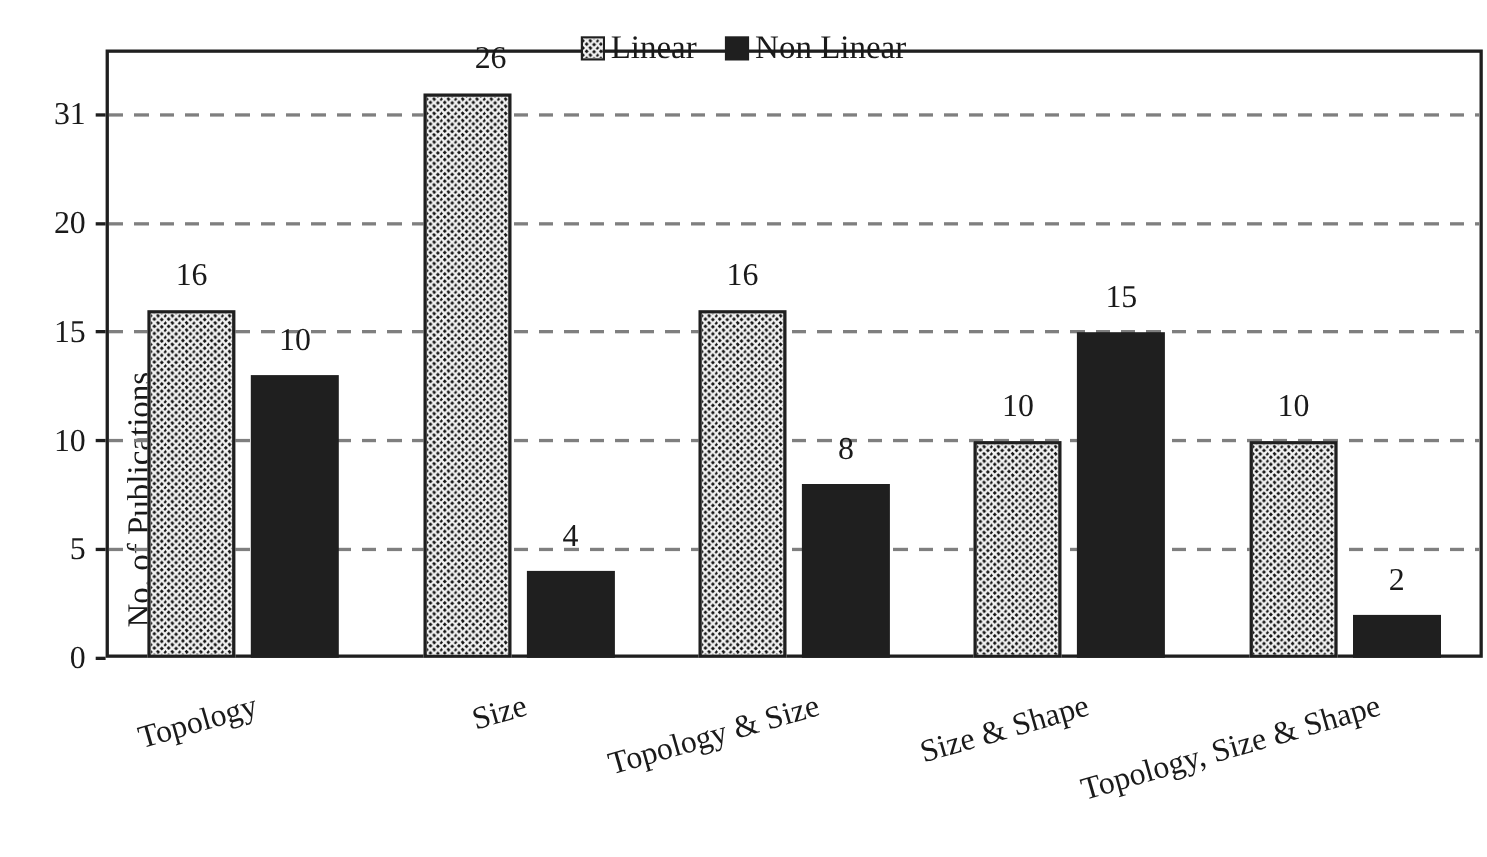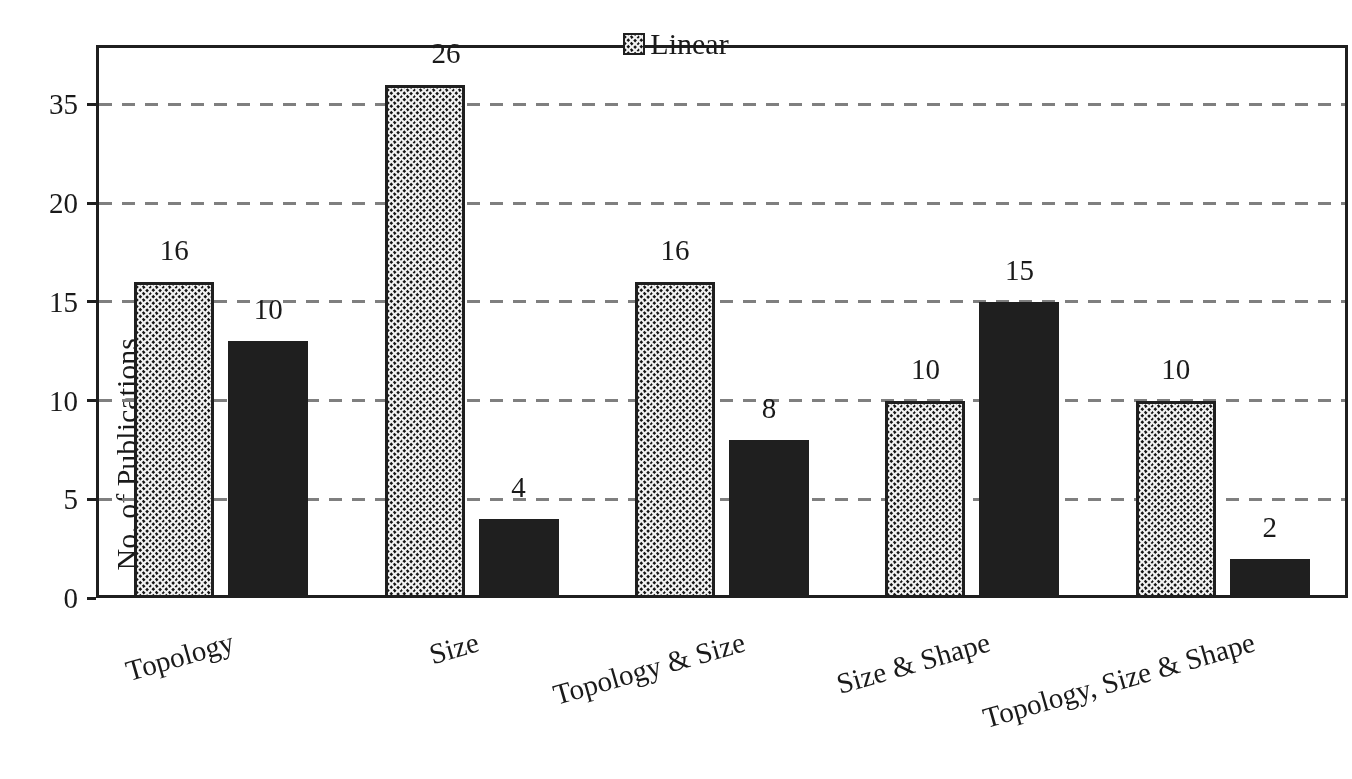--- a/index.html
+++ b/index.html
@@ -46,20 +46,24 @@
 
   <div class="legend" id="legend">
       <div class="legend-item">
         <div class="legend-swatch">
           <svg width="18" height="18">
             <rect width="18" height="18" fill="url(#hatch)"></rect>
           </svg>
         </div>
         <span class="legend-label">Linear</span>
       </div>
+      <div class="legend-item">
+        <div class="legend-swatch solid"></div>
+        <span class="legend-label">Non Linear</span>
+      </div>
     </div>
 
   <div class="y-axis-title">No. of Publications</div>
 
   <div class="plot-border"></div>
   <div class="layer" id="layer">
       <div class="y-tick" style="left: 87px; top: 596.5px;"></div>
       <div class="y-tick-label" style="left: 8px; top: 582px;">0</div>
       <div class="gridline" style="left: 99px; width: 1246px; top: 497.75px;"></div>
       <div class="y-tick" style="left: 87px; top: 497.75px;"></div>
@@ -68,21 +72,21 @@
       <div class="y-tick" style="left: 87px; top: 399px;"></div>
       <div class="y-tick-label" style="left: 8px; top: 384.5px;">10</div>
       <div class="gridline" style="left: 99px; width: 1246px; top: 300.25px;"></div>
       <div class="y-tick" style="left: 87px; top: 300.25px;"></div>
       <div class="y-tick-label" style="left: 8px; top: 285.75px;">15</div>
       <div class="gridline" style="left: 99px; width: 1246px; top: 201.5px;"></div>
       <div class="y-tick" style="left: 87px; top: 201.5px;"></div>
       <div class="y-tick-label" style="left: 8px; top: 187px;">20</div>
       <div class="gridline" style="left: 99px; width: 1246px; top: 102.75px;"></div>
       <div class="y-tick" style="left: 87px; top: 102.75px;"></div>
-      <div class="y-tick-label" style="left: 8px; top: 88.25px;">35</div>
+      <div class="y-tick-label" style="left: 8px; top: 88.25px;">31</div>
       <div class="bar hatched" style="left: 134.2px; top: 282px; width: 80px; height: 316px;">
         <svg preserveAspectRatio="none">
           <rect width="100%" height="100%" fill="url(#hatch)"></rect>
         </svg>
       </div>
       <div class="val-label" style="left: 129.2px; top: 234px;">16</div>
       <div class="bar solid" style="left: 228.2px; top: 341.25px; width: 80px; height: 256.75px;"></div>
       <div class="val-label" style="left: 223.2px; top: 293.25px;">10</div>
       <div class="cat-label" style="left: 233.2px; top: 624px;">Topology</div>
       <div class="bar hatched" style="left: 384.6px; top: 84.5px; width: 80px; height: 513.5px;">

